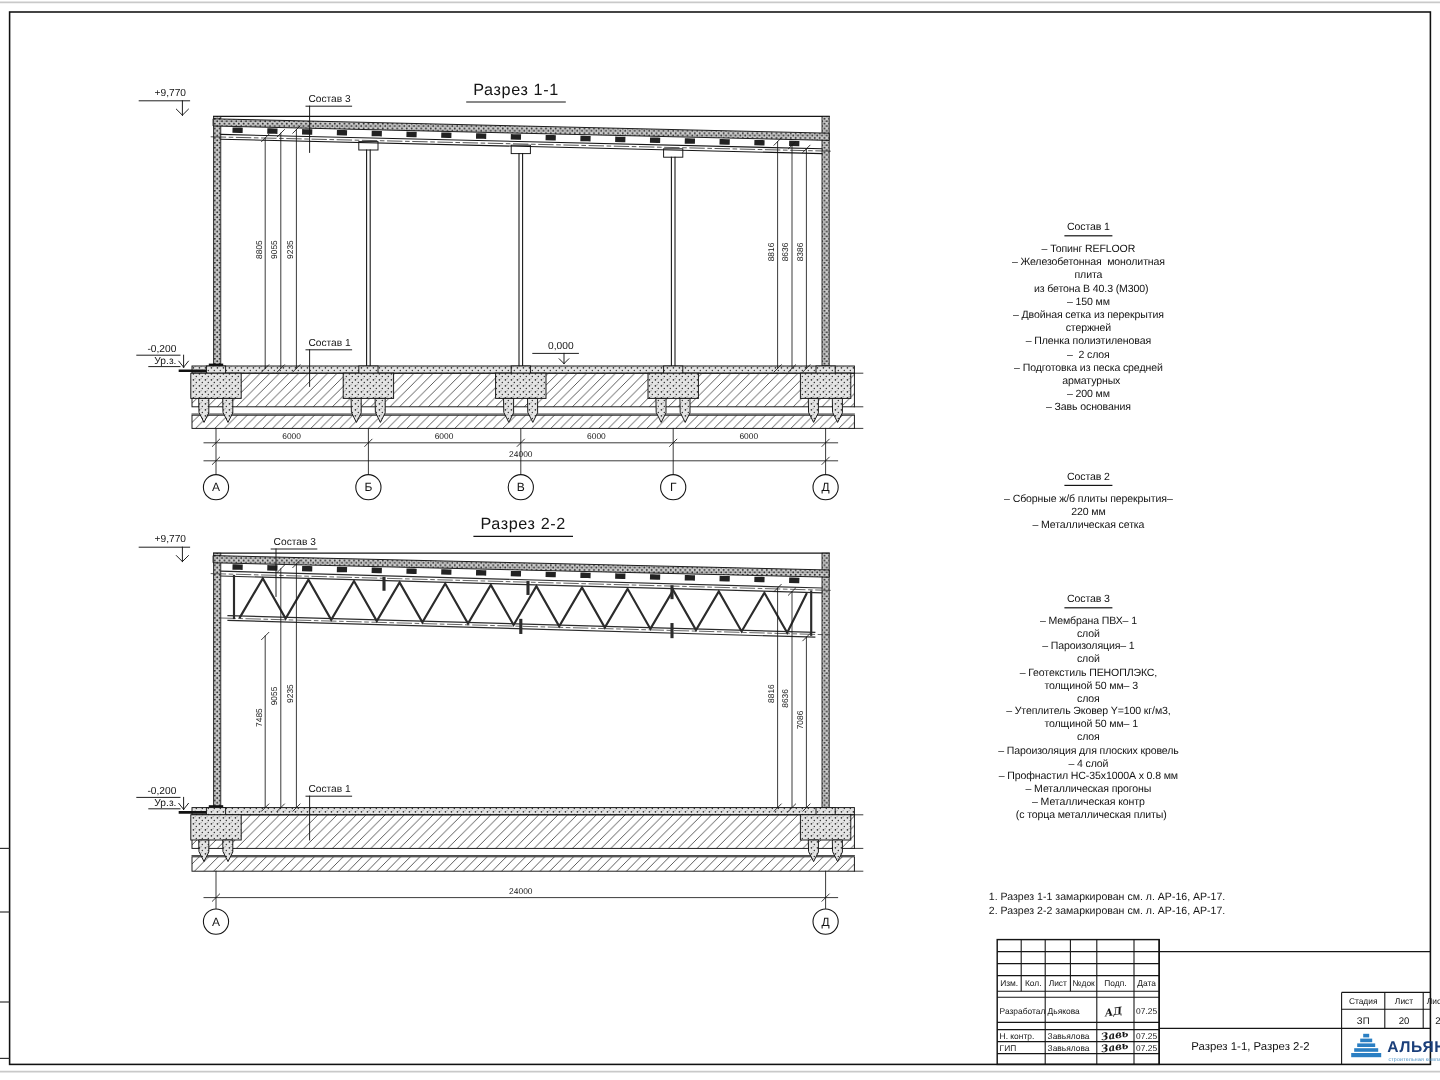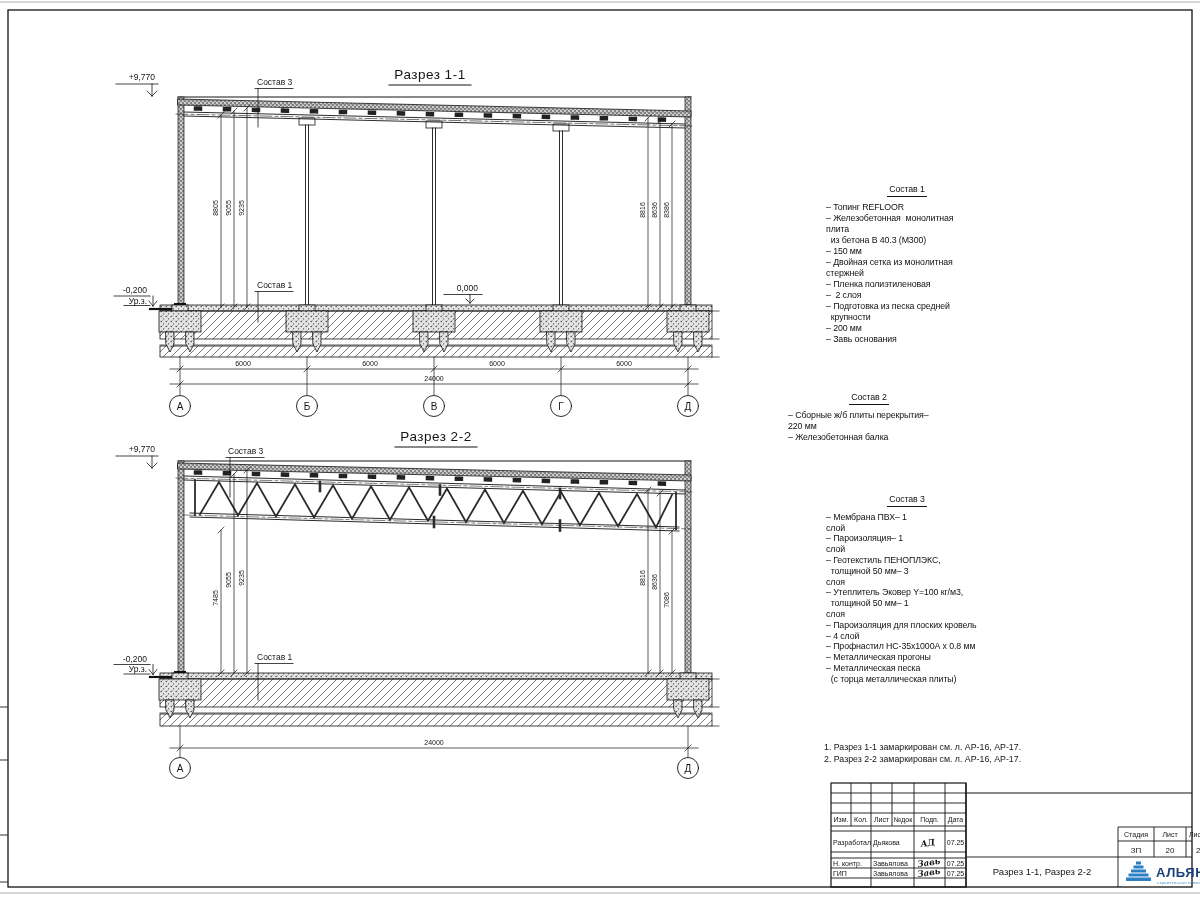--- a/index.html
+++ b/index.html
@@ -13,21 +13,21 @@
   .ax{font-size:10px;}
   .tb7{font-size:7px;}
   .tb8{font-size:8px;}
   .doct{font-size:9.5px;}
   .sig{font-size:8.5px;font-family:"DejaVu Serif",serif;font-style:italic;font-weight:bold;}
   .logotxt{font-size:13px;font-weight:bold;letter-spacing:0.6px;fill:#1b3f7a;}
   .logosub{font-size:4.3px;fill:#4a90c4;letter-spacing:0.2px;}
   .notes{position:absolute;width:162px;font-size:8.8px;line-height:11px;letter-spacing:-0.1px;}
   .nhead{text-align:center;margin-bottom:5px;}
   .nhead span{display:inline-block;border-bottom:1px solid #151515;padding:0 2px 1px 2px;}
-  .nline{display:flex;justify-content:flex-start;}
+  .nline{display:flex;justify-content:center;}
   .nl{white-space:pre;}
   .nr{white-space:pre;}
 </style>
 </head>
 <body>
 
 <svg id="sheet" width="1200" height="900" viewBox="0 0 1200 900">
   <defs>
     <pattern id="diag" width="8" height="8" patternUnits="userSpaceOnUse">
       <path d="M-1,9 L9,-1" stroke="#555" stroke-width="0.8"></path>
@@ -456,68 +456,68 @@
       </div>
       <div class="nline">
         <span class="nl">  из бетона В 40.3 (М300)</span>
         <span class="nr"></span>
       </div>
       <div class="nline">
         <span class="nl">– 150 мм</span>
         <span class="nr"></span>
       </div>
       <div class="nline">
-        <span class="nl">– Двойная сетка из монолитная</span>
+        <span class="nl">– Двойная сетка из перекрытия</span>
         <span class="nr"></span>
       </div>
       <div class="nline">
         <span class="nl">стержней</span>
         <span class="nr"></span>
       </div>
       <div class="nline">
         <span class="nl">– Пленка полиэтиленовая</span>
         <span class="nr"></span>
       </div>
       <div class="nline">
         <span class="nl">–  2 слоя</span>
         <span class="nr"></span>
       </div>
       <div class="nline">
         <span class="nl">– Подготовка из песка средней</span>
         <span class="nr"></span>
       </div>
       <div class="nline">
-        <span class="nl">  крупности</span>
+        <span class="nl">  арматурных</span>
         <span class="nr"></span>
       </div>
       <div class="nline">
         <span class="nl">– 200 мм</span>
         <span class="nr"></span>
       </div>
       <div class="nline">
         <span class="nl">– Завь основания</span>
         <span class="nr"></span>
       </div>
     </div>
 </div>
 
-<div class="notes" style="left:788px;top:392px;">
+<div class="notes" style="left:826px;top:392px;">
   <div class="nhead"><span>Состав 2</span></div>
   <div>
 
   <div class="nline">
         <span class="nl">– Сборные ж/б плиты перекрытия–</span>
         <span class="nr"></span>
       </div>
       <div class="nline">
         <span class="nl">220 мм</span>
         <span class="nr"></span>
       </div>
       <div class="nline">
-        <span class="nl">– Железобетонная балка</span>
+        <span class="nl">– Металлическая сетка</span>
         <span class="nr"></span>
       </div>
     </div>
 </div>
 
 <div class="notes" style="left:826px;top:494px;line-height:10.8px;">
   <div class="nhead"><span>Состав 3</span></div>
   <div>
 
   <div class="nline">
@@ -570,21 +570,21 @@
       </div>
       <div class="nline">
         <span class="nl">– Профнастил НС-35х1000А х 0.8 мм</span>
         <span class="nr"></span>
       </div>
       <div class="nline">
         <span class="nl">– Металлическая прогоны</span>
         <span class="nr"></span>
       </div>
       <div class="nline">
-        <span class="nl">– Металлическая песка</span>
+        <span class="nl">– Металлическая контр</span>
         <span class="nr"></span>
       </div>
       <div class="nline">
         <span class="nl">  (с торца металлическая плиты)</span>
         <span class="nr"></span>
       </div>
     </div>
 </div>
 
 </body></html>

